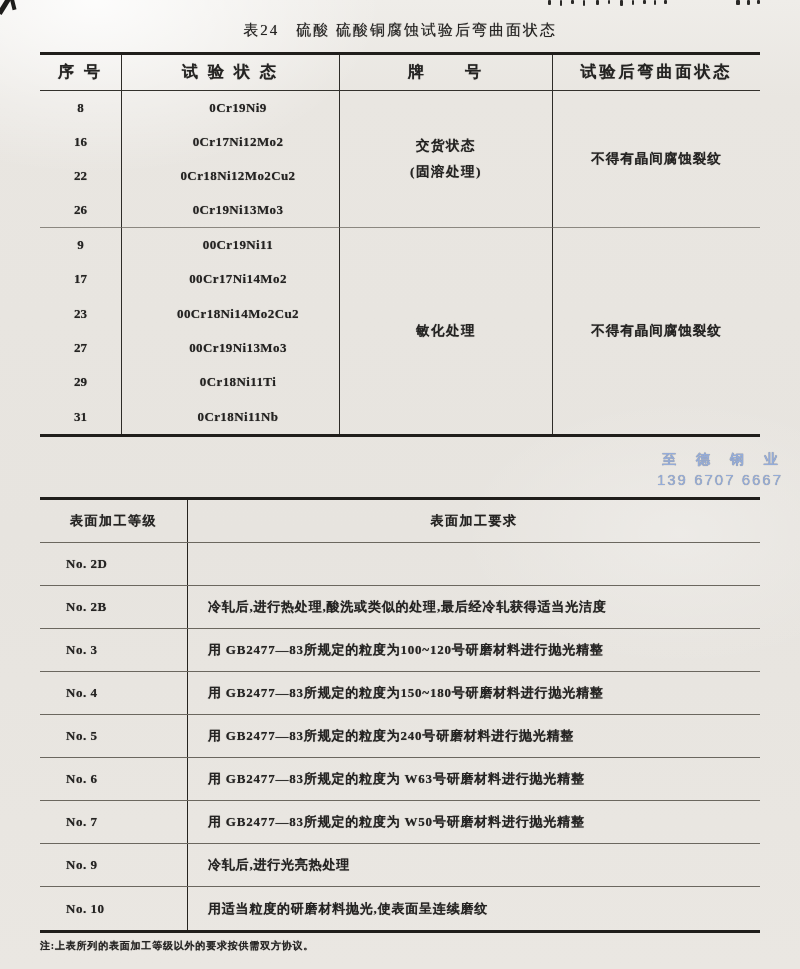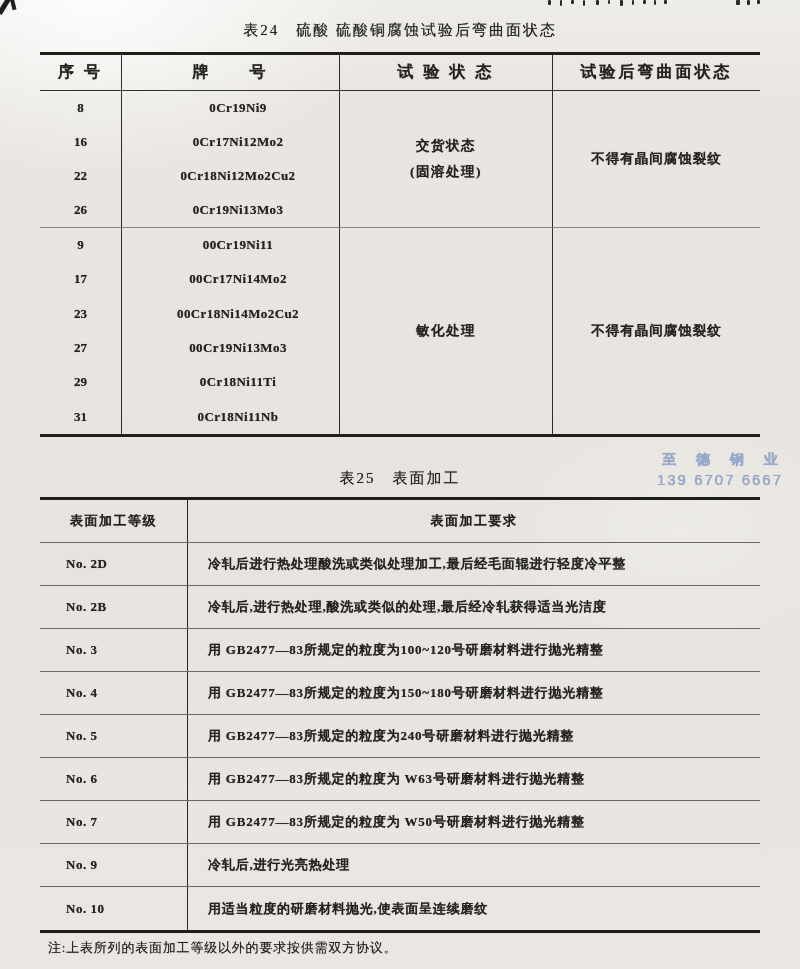--- a/index.html
+++ b/index.html
@@ -55,21 +55,21 @@
   .t25row{ display:flex;height:43px;border-bottom:1px solid #6b675f;box-sizing:border-box; }
   .t25row.last{ border-bottom:none; }
   .t25 .lcol{ width:148px;box-sizing:border-box;border-right:1.5px solid #26241f;
     display:flex;align-items:center;padding-left:26px;font-weight:bold;font-size:13px;letter-spacing:0.5px; }
   .t25 .rcol{ flex:1;display:flex;align-items:center;padding-left:20px;
     font-weight:bold;font-size:13px;letter-spacing:0.8px; }
   .t25 .hrow .lcol{ justify-content:center;padding-left:0;letter-spacing:1.5px;font-size:13px; }
   .t25 .hrow .rcol{ justify-content:center;padding-left:0;letter-spacing:1.5px;font-size:13px; }
 
   
-  .footnote{ position:absolute;left:48px;top:939px;font-weight:normal;font-size:13px;letter-spacing:0.8px; }
+  .footnote{ position:absolute;left:40px;top:939px;font-weight:bold;font-size:10px;letter-spacing:0.8px; }
 
   
   .frag{ position:absolute;background:#2b2a28;border-radius:1px; }
   .corner-stroke{ position:absolute;background:#1e1d1b; }
   .cs1{ left:2px;top:-4px;width:5px;height:19px;transform:rotate(32deg); }
   .cs2{ left:11px;top:-3px;width:4px;height:13px;transform:rotate(-14deg); }
 </style>
 </head>
 <body>
 
@@ -95,22 +95,22 @@
   <div>
     <div class="corner-stroke cs1"></div>
     <div class="corner-stroke cs2"></div>
   </div>
 
   <div class="tbl-title" id="t24-title">表24　硫酸 硫酸铜腐蚀试验后弯曲面状态</div>
 
   <div class="t24">
 
     <div class="cell vline hhead">序 号</div>
+    <div class="cell vline hhead">试 验 状 态</div>
     <div class="cell vline hhead">牌　　号</div>
-    <div class="cell vline hhead">试 验 状 态</div>
     <div class="cell hhead">试验后弯曲面状态</div>
 
     <div class="cell vline g1 numcol">
       <div>8</div>
       <div>16</div>
       <div>22</div>
       <div>26</div>
     </div>
     <div class="cell vline g1 gradecol">
       <div>0Cr19Ni9</div>
@@ -145,30 +145,28 @@
       <div></div>
     </div>
     <div class="cell rescol">不得有晶间腐蚀裂纹</div>
   </div>
 
   <div class="watermark">
     <div class="w1">至 德 钢 业</div>
     <div class="w2">139 6707 6667</div>
   </div>
 
-  <div class="tbl-title" id="t25-title">表25　表面加工</div>
 
   <div class="t25">
     <div class="t25row hrow">
       <div class="lcol">表面加工等级</div>
       <div class="rcol">表面加工要求</div>
     </div>
     <div class="t25row">
       <div class="lcol">No. 2D</div>
-      <div class="rcol">冷轧后进行热处理酸洗或类似处理加工,最后经毛面辊进行轻度冷平整</div>
     </div>
     <div class="t25row">
       <div class="lcol">No. 2B</div>
       <div class="rcol">冷轧后,进行热处理,酸洗或类似的处理,最后经冷轧获得适当光洁度</div>
     </div>
     <div class="t25row">
       <div class="lcol">No. 3</div>
       <div class="rcol">用 GB2477—83所规定的粒度为100~120号研磨材料进行抛光精整</div>
     </div>
     <div class="t25row">

